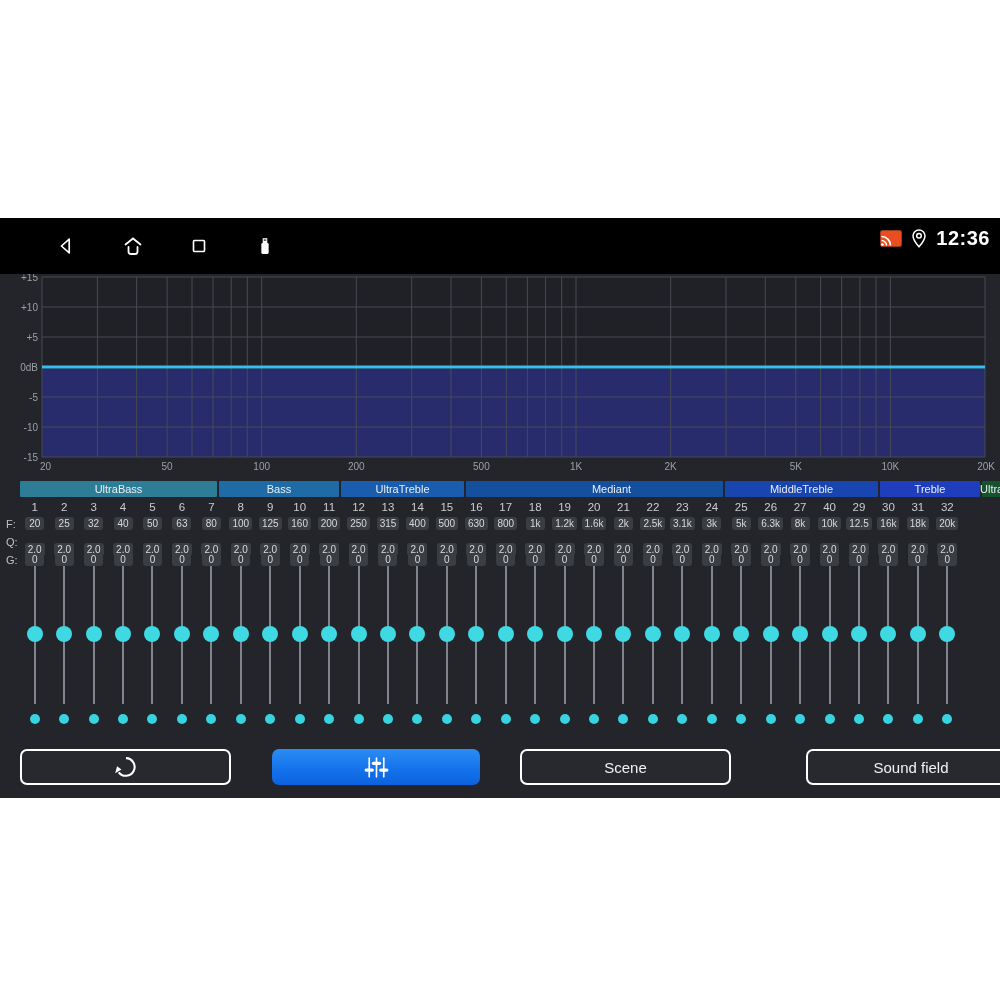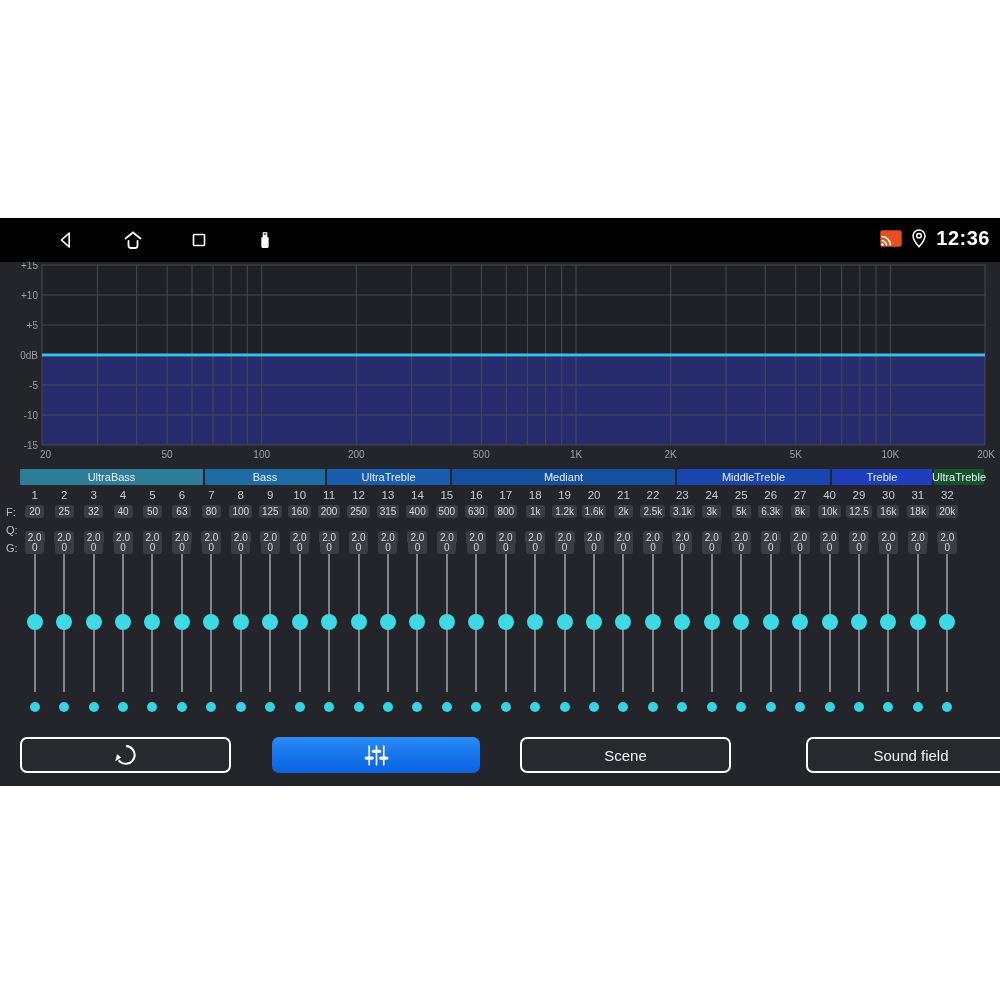--- a/index.html
+++ b/index.html
@@ -4,21 +4,21 @@
 <style>
   html,body{margin:0;padding:0;}
   body{
     width:1000px;height:1000px;position:relative;
     background:var(--page-bg,#fff);
     font-family:"Liberation Sans",sans-serif;
     overflow:hidden;
   }
   .device{position:absolute;left:0;top:218px;width:1000px;height:564px;border-bottom:4px solid #55585d;}
   
-  .statusbar{height:44px;background:var(--statusbar-bg,#000);position:relative;}
+  .statusbar{height:56px;background:var(--statusbar-bg,#000);position:relative;}
   .sb-icon{position:absolute;top:50%;transform:translate(-50%,-50%);display:flex;}
   .sb-right{position:absolute;right:10px;top:0;height:40px;display:flex;align-items:center;gap:8px;}
   .sb-time{color:#fff;font-size:20px;font-weight:bold;letter-spacing:.5px;}
   
   .content{height:524px;background:var(--content-bg,#23252a);position:relative;}
   #graph-svg{position:absolute;left:0;top:0;display:block;}
   
   .bands{position:absolute;left:20px;top:207px;height:16px;display:flex;gap:2px;}
   .band{color:#eaeef4;font-size:11px;display:flex;align-items:center;justify-content:center;border-radius:1px;line-height:1;}
   
@@ -147,24 +147,24 @@
         <text x="356.3333333333333" y="196" text-anchor="middle" font-size="10" fill="#9aa0a8">200</text>
         <text x="481.4191427259105" y="196" text-anchor="middle" font-size="10" fill="#9aa0a8">500</text>
         <text x="576.0429046962886" y="196" text-anchor="middle" font-size="10" fill="#9aa0a8">1K</text>
         <text x="670.6666666666666" y="196" text-anchor="middle" font-size="10" fill="#9aa0a8">2K</text>
         <text x="795.7524760592438" y="196" text-anchor="middle" font-size="10" fill="#9aa0a8">5K</text>
         <text x="890.376238029622" y="196" text-anchor="middle" font-size="10" fill="#9aa0a8">10K</text>
         <text x="995" y="196" text-anchor="end" font-size="10" fill="#9aa0a8">20K</text>
       </svg>
 
     <div class="bands" id="bands">
-        <div class="band" style="width: 183px; background: rgb(44, 125, 149);">UltraBass</div>
+        <div class="band" style="width: 197px; background: rgb(44, 125, 149);">UltraBass</div>
         <div class="band" style="width: 120px; background: rgb(31, 107, 166);">Bass</div>
         <div class="band" style="width: 123px; background: rgb(26, 92, 174);">UltraTreble</div>
-        <div class="band" style="width: 223px; background: rgb(21, 80, 159);">Mediant</div>
+        <div class="band" style="width: 223px; background: rgb(21, 80, 159); padding-left: 34px;">Mediant</div>
         <div class="band" style="width: 153px; background: rgb(24, 69, 176);">MiddleTreble</div>
         <div class="band" style="width: 100px; background: rgb(30, 62, 189);">Treble</div>
         <div class="band" style="width: 50px; background: #14532d;">UltraTreble</div>
       </div>
 
     <div class="ch-row" id="row-numbers">
         <div class="cell">
           <span>1</span>
         </div>
         <div class="cell">

